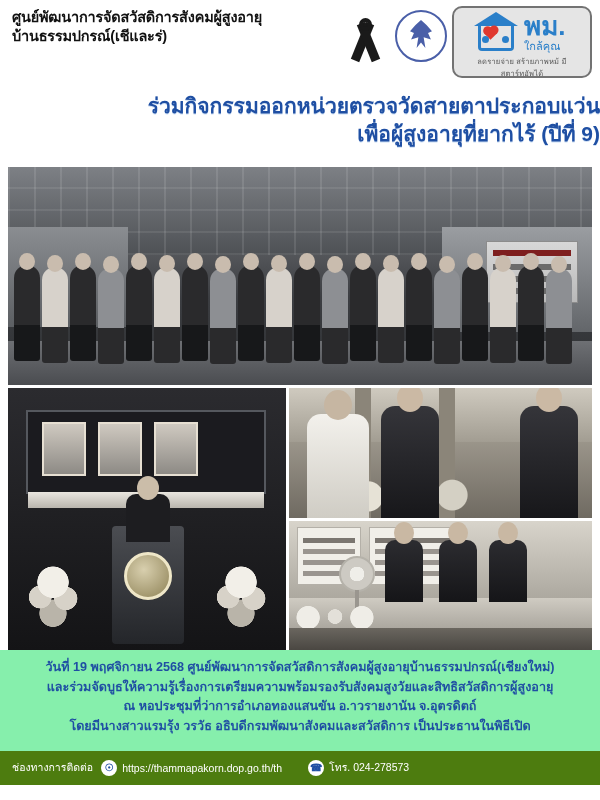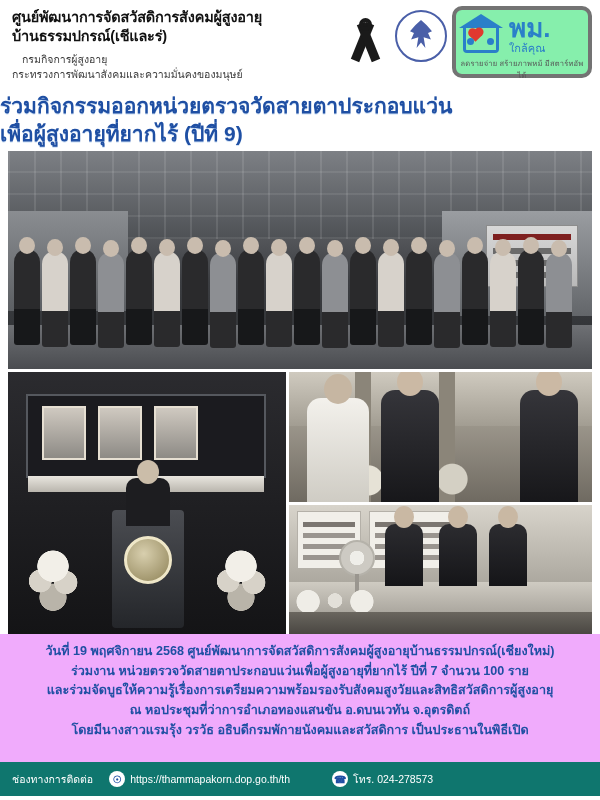--- a/index.html
+++ b/index.html
@@ -85,24 +85,24 @@
     margin-left: -11px;
     background: #4a5fa8;
     clip-path: polygon(50% 0%, 75% 18%, 100% 40%, 82% 46%, 95% 70%, 62% 62%, 70% 100%, 50% 80%, 30% 100%, 38% 62%, 5% 70%, 18% 46%, 0% 40%, 25% 18%);
   }
 
   
   .pm-logo {
     position: absolute;
     right: 8px; top: 6px;
     width: 140px; height: 72px;
-    border: 4px solid #737373;
+    border: 2px solid #737373;
     border-radius: 10px;
-    background: #86efac;
-    padding: 4px 3px;
+    background: #e5e5e5;
+    padding: 4px 20px;
   }
   .pm-logo .row { display: flex; align-items: center; gap: 6px; }
   .pm-house {
     width: 44px; height: 40px;
     position: relative;
   }
   .pm-house .roof {
     position: absolute; top: 0; left: 0;
     width: 0; height: 0;
     border-left: 22px solid transparent;
@@ -141,22 +141,22 @@
     font-size: 11px; color: #2a7fc9; margin-top: 2px;
   }
   .pm-tag {
     font-size: 7.5px; color: #555; text-align: center;
     margin-top: 3px; letter-spacing: 0.2px;
   }
 
   
   .title-bar {
     flex: 0 0 auto;
-    text-align: left;
-    padding: 2px 0 4px;
+    text-align: right;
+    padding: 2px 0 20px;
     background: #fff;
   }
   .title-bar .t1, .title-bar .t2 {
     color: #1f4fa3;
     font-weight: bold;
     font-size: 21px;
     line-height: 1.32;
     text-shadow: 0 1px 0 #cfe0f5;
   }
 
@@ -366,40 +366,40 @@
     position: absolute; left: 4px; bottom: 22px; width: 84px; height: 26px;
     background:
       radial-gradient(circle at 18% 60%, #efede7 0 16%, rgba(0,0,0,0) 17%),
       radial-gradient(circle at 50% 56%, #e3e0d9 0 16%, rgba(0,0,0,0) 17%),
       radial-gradient(circle at 82% 60%, #efede7 0 16%, rgba(0,0,0,0) 17%);
   }
 
   
   .caption {
     flex: 0 0 auto;
-    background: #f0abfc;
+    background: #86efac;
     text-align: center;
-    padding: 8px 10px 22px;
+    padding: 8px 10px 14px;
   }
   .caption p {
     color: #1f4fa3;
     font-size: 12.6px;
     line-height: 1.55;
     font-weight: bold;
   }
 
   
   .footer {
     flex: 0 0 auto;
     height: 34px;
-    background: #0f766e;
+    background: #4d7c0f;
     display: flex;
     align-items: center;
     padding: 0 12px;
-    gap: 16px;
+    gap: 8px;
     color: #fff;
   }
   .footer .label { font-size: 10.5px; }
   .footer .pill {
     display: flex; align-items: center; gap: 5px;
     font-size: 10.5px;
   }
   .ficon {
     width: 16px; height: 16px; border-radius: 50%;
     background: #ffffff; color: #1f4fa3;
@@ -412,24 +412,20 @@
 </head>
 <body>
 
 <div class="poster">
 
   <div class="header">
     <div class="org-block">
       <div class="org-title">
         <div>ศูนย์พัฒนาการจัดสวัสดิการสังคมผู้สูงอายุ</div>
         <div>บ้านธรรมปกรณ์(เชีและร่)</div>
-      </div>
-      <div class="org-sub">
-        <div>กรมกิจการผู้สูงอายุ</div>
-        <div>กระทรวงการพัฒนาสังคมและความมั่นคงของมนุษย์</div>
       </div>
     </div>
 
     <div class="ribbon">
       <div class="band l"></div>
       <div class="band r"></div>
       <div class="knot"></div>
     </div>
 
     <div class="seal">
@@ -590,24 +586,23 @@
               <div class="head"></div>
             </div>
           <span class="cap">โต๊ะลงทะเบียนและจุดบริการ</span>
         </div>
       </div>
     </div>
   </div>
 
   <div class="caption">
     <p>วันที่ 19 พฤศจิกายน 2568 ศูนย์พัฒนาการจัดสวัสดิการสังคมผู้สูงอายุบ้านธรรมปกรณ์(เชียงใหม่)</p>
-    <p>ร่วมงาน หน่วยตรวจวัดสายตาประกอบแว่นเพื่อผู้สูงอายุที่ยากไร้ ปีที่ 7 จำนวน 100 ราย</p>
     <p>และร่วมจัดบูธให้ความรู้เรื่องการเตรียมความพร้อมรองรับสังคมสูงวัยและสิทธิสวัสดิการผู้สูงอายุ</p>
-    <p>ณ หอประชุมที่ว่าการอำเภอทองแสนขัน อ.ดบนเวทัน จ.อุตรดิตถ์</p>
-    <p>โดยมีนางสาวแรมรุ้ง วรวัธ อธิบดีกรมพักายนังคมและสวัสดิการ เป็นประธานในพิธีเปิด</p>
+    <p>ณ หอประชุมที่ว่าการอำเภอทองแสนขัน อ.าวรายงานัน จ.อุตรดิตถ์</p>
+    <p>โดยมีนางสาวแรมรุ้ง วรวัธ อธิบดีกรมพัฒนาสังคมและสวัสดิการ เป็นประธานในพิธีเปิด</p>
   </div>
 
   <div class="footer">
     <span class="label">ช่องทางการติดต่อ</span>
     <span class="pill">
       <span class="ficon">☉</span>
       <span>https://thammapakorn.dop.go.th/th</span>
     </span>
     <span class="sep"></span>
     <span class="pill">

